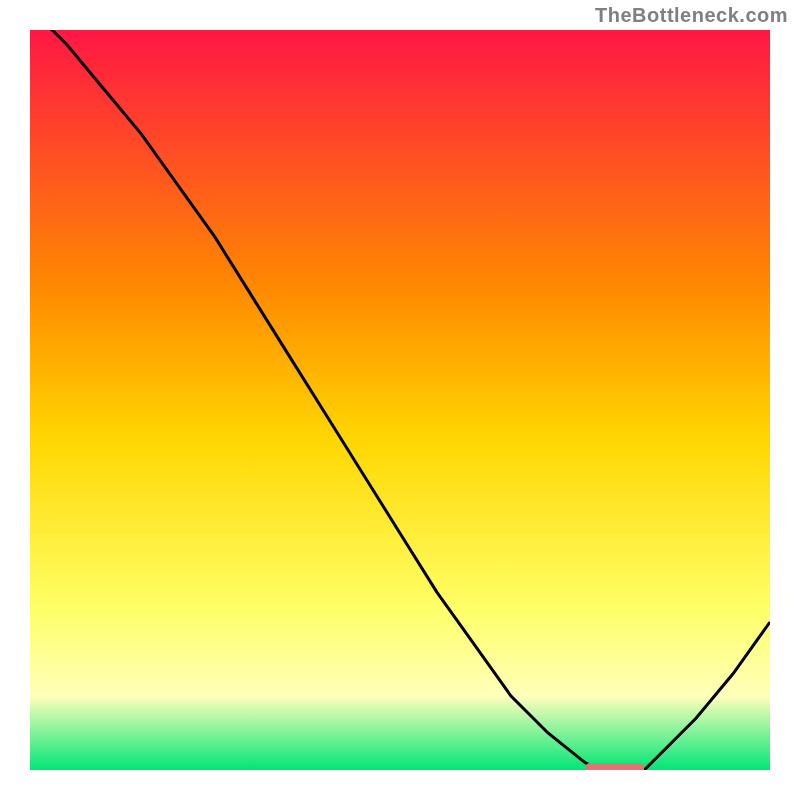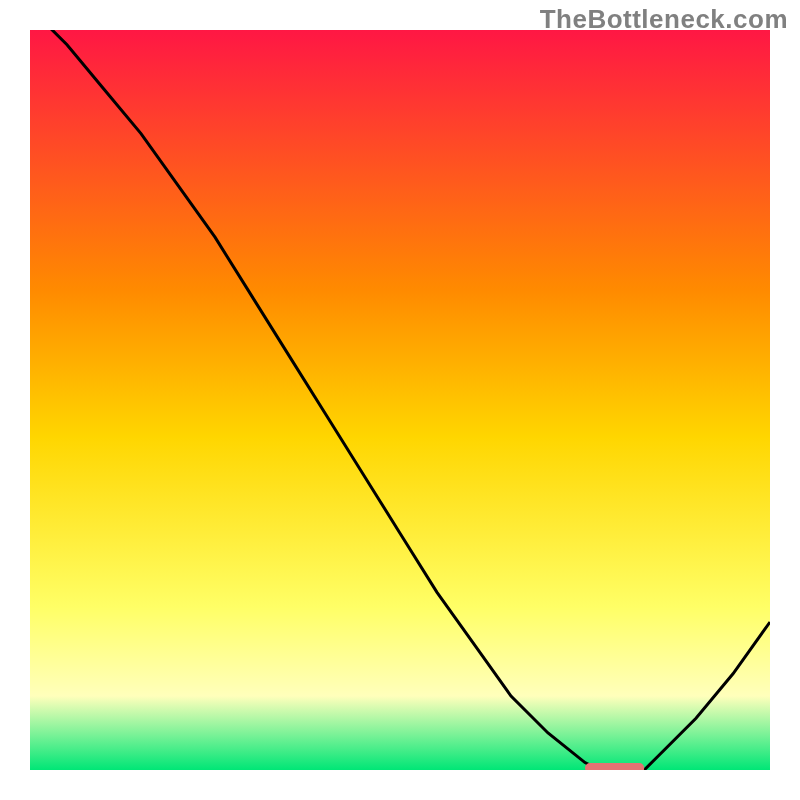--- a/index.html
+++ b/index.html
@@ -12,21 +12,21 @@
   }
   .frame {
     position: relative;
     width: 800px;
     height: 800px;
   }
   .watermark {
     position: absolute;
     top: 4px;
     right: 12px;
-    font-size: 26px;
+    font-size: 20px;
     font-weight: bold;
     color: #808080;
     letter-spacing: 0.5px;
   }
   svg.chart {
     position: absolute;
     top: 30px;
     left: 30px;
     width: 740px;
     height: 740px;

